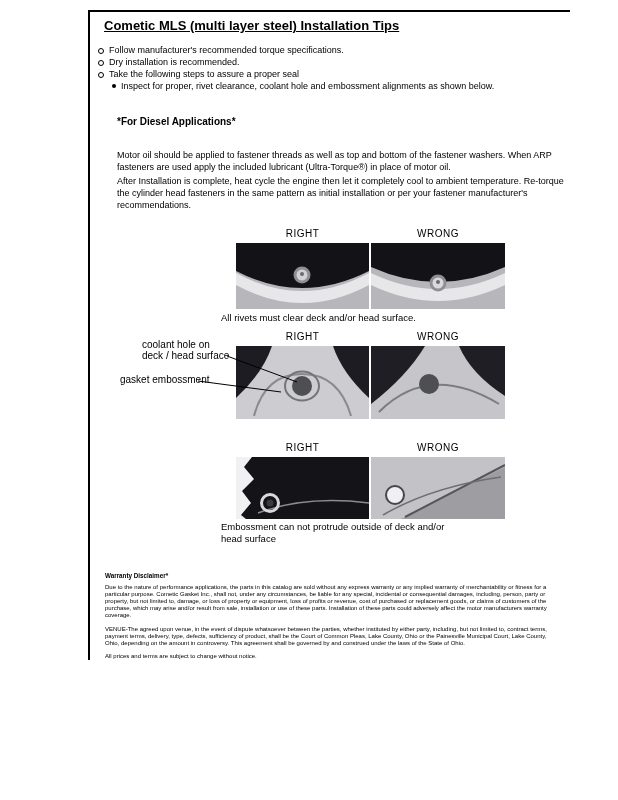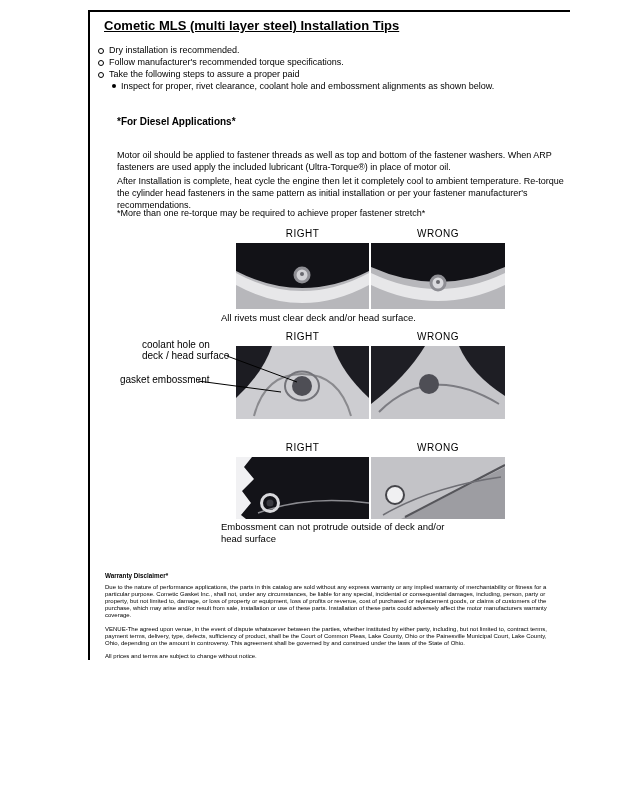--- a/index.html
+++ b/index.html
@@ -45,40 +45,39 @@
 <div class="page">
 
   <div class="frame-top"></div>
   <div class="frame-left"></div>
 
   <div class="title">Cometic MLS (multi layer steel) Installation Tips</div>
 
   <div class="bullets">
     <div class="b-row">
       <span class="o-bullet"></span>
+      <span>Follow manufacturer's recommended torque specifications.</span>
+    </div>
+    <div class="b-row">
+      <span class="o-bullet"></span>
       <span>Dry installation is recommended.</span>
     </div>
     <div class="b-row">
       <span class="o-bullet"></span>
-      <span>Follow manufacturer's recommended torque specifications.</span>
-    </div>
-    <div class="b-row">
-      <span class="o-bullet"></span>
-      <span>Take the following steps to assure a proper paid</span>
+      <span>Take the following steps to assure a proper seal</span>
     </div>
     <div class="b-row sub">
       <span class="f-bullet"></span>
       <span>Inspect for proper, rivet clearance, coolant hole and embossment alignments as shown below.</span>
     </div>
   </div>
 
   <div class="diesel-heading">*For Diesel Applications*</div>
   <div class="para p1">Motor oil should be applied to fastener threads as well as top and bottom of the fastener washers. When ARP fasteners are used apply the included lubricant (Ultra-Torque®) in place of motor oil.</div>
   <div class="para p2">After Installation is complete, heat cycle the engine then let it completely cool to ambient temperature. Re-torque the cylinder head fasteners in the same pattern as initial installation or per your fastener manufacturer's recommendations.</div>
-  <div class="para p3">*More than one re-torque may be required to achieve proper fastener stretch*</div>
 
   <div class="col-label" style="left:236px;top:228px;">RIGHT</div>
   <div class="col-label" style="left:371px;top:228px;width:134px;">WRONG</div>
 
   <div class="img-box" style="left:236px;top:243px;">
     <svg width="133" height="66" viewBox="0 0 133 66">
       <rect width="133" height="66" fill="#b7b7bb"></rect>
       <path d="M0,30 Q66,66 133,30 L133,42 Q66,78 0,42 Z" fill="#e7e7e9"></path>
       <path d="M0,0 H133 V28 Q66,62 0,28 Z" fill="#121217"></path>
       <circle cx="66" cy="32" r="8.5" fill="#8e8e94"></circle>

